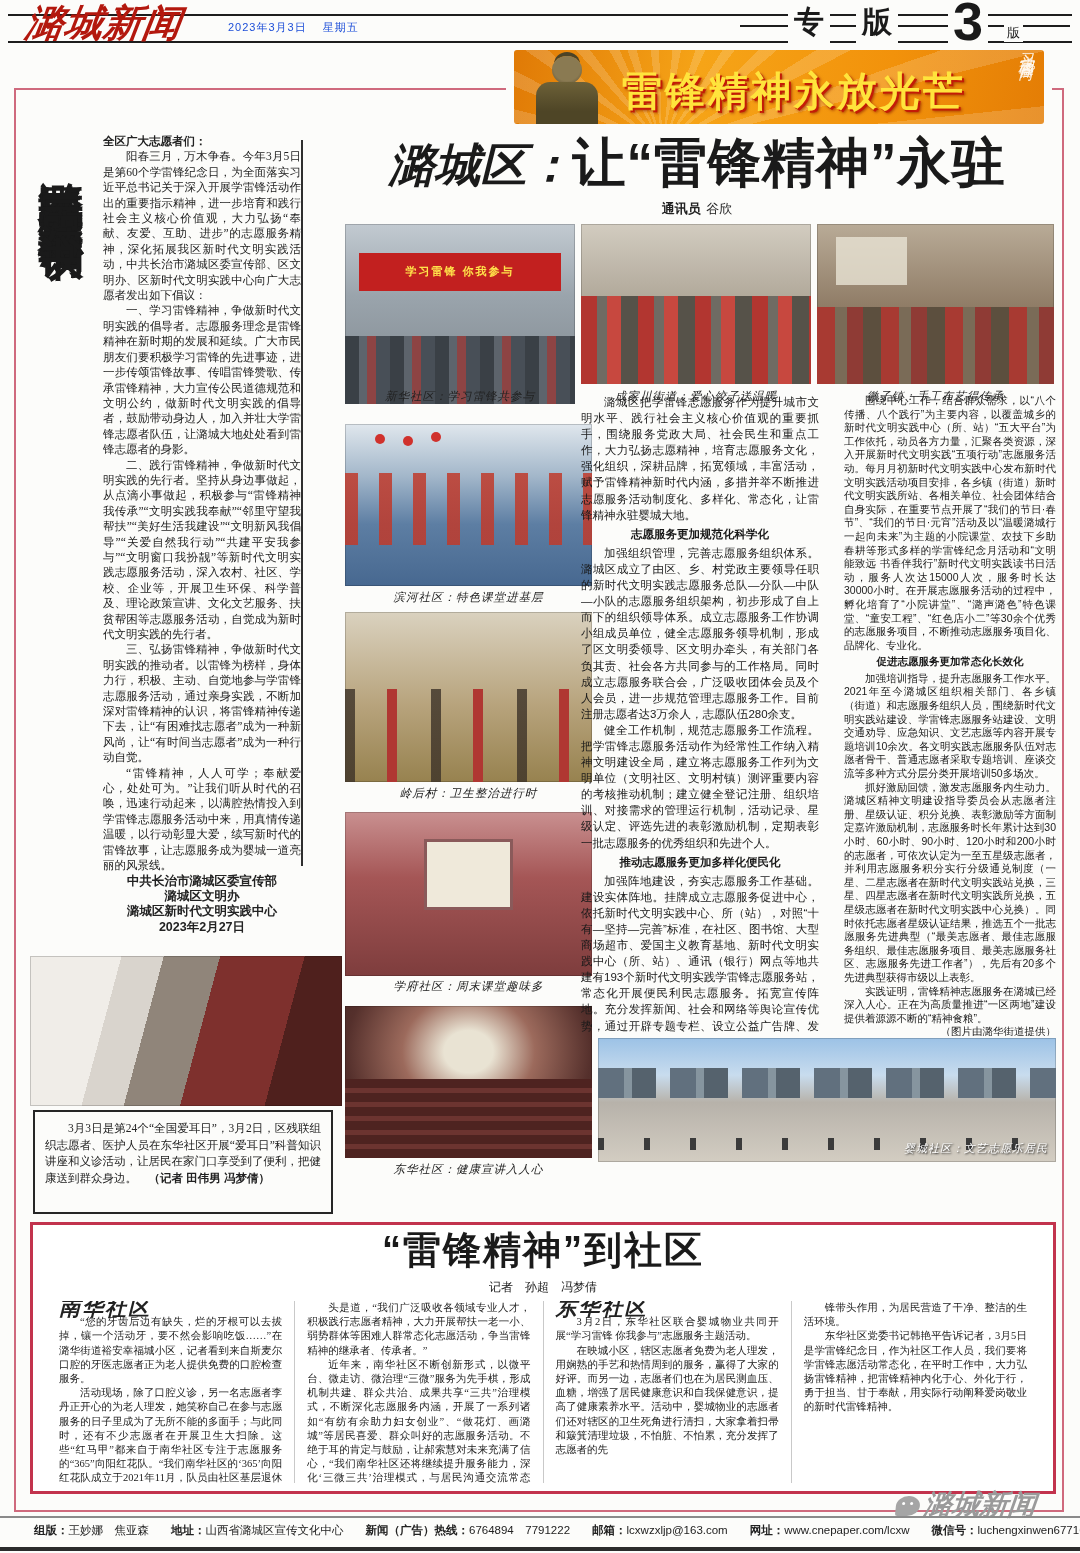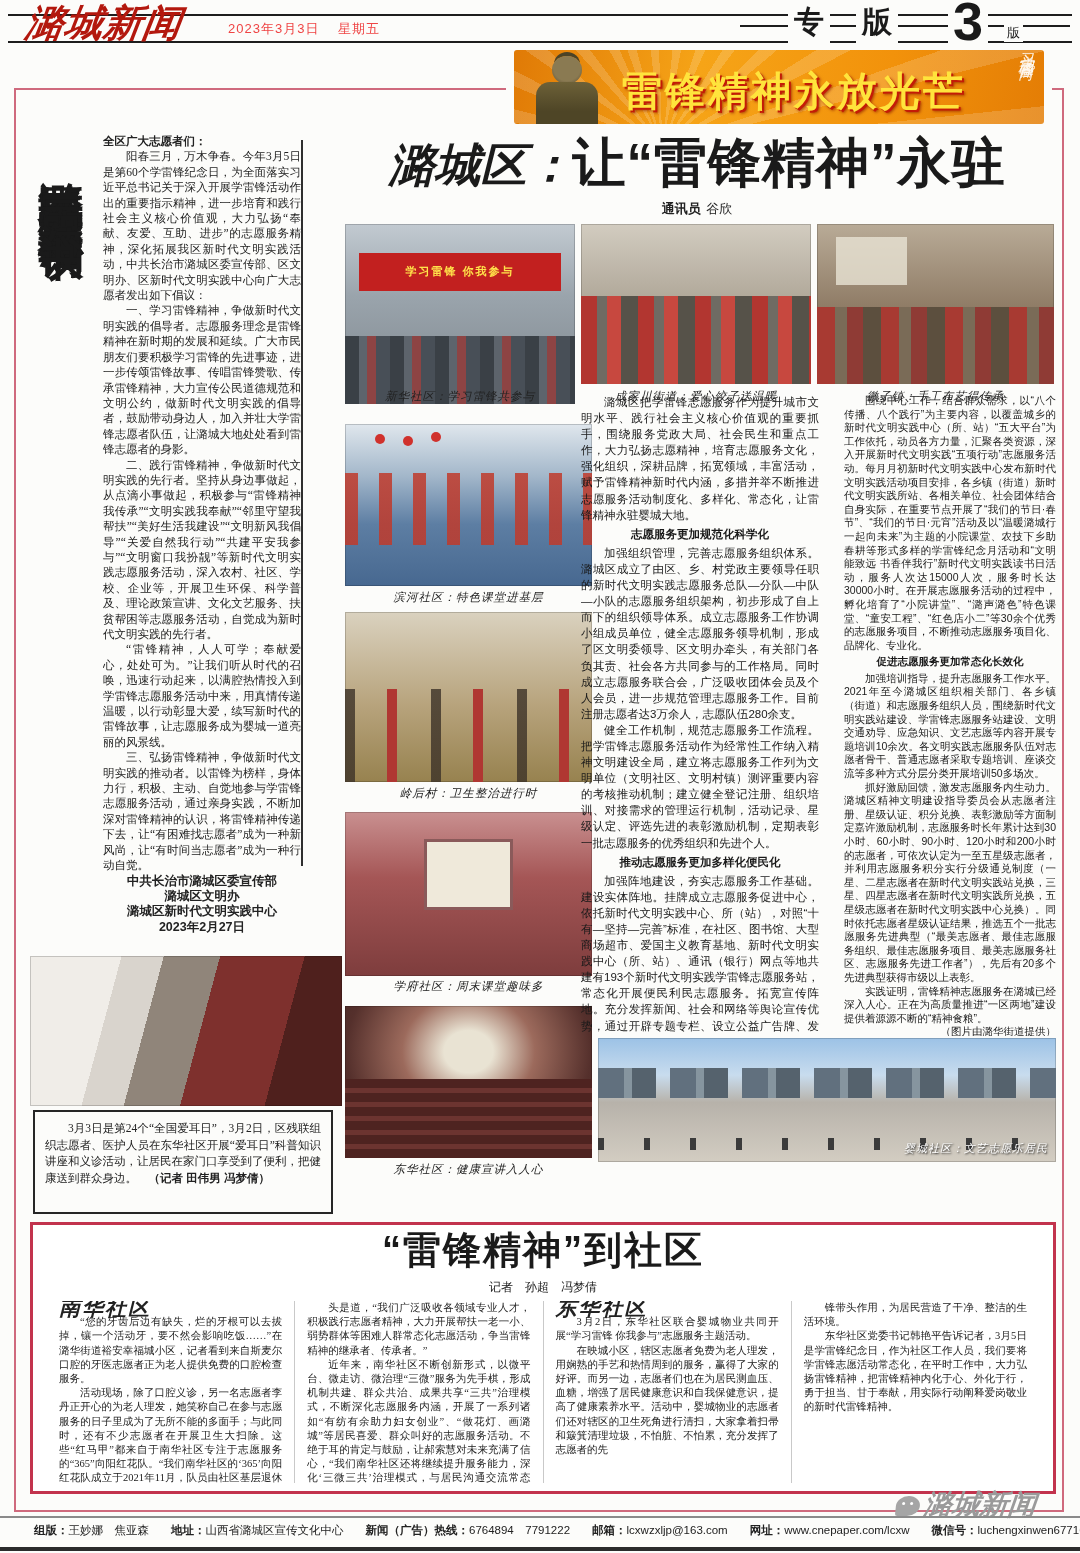--- a/index.html
+++ b/index.html
@@ -4,21 +4,21 @@
 <style>
   html,body{margin:0;padding:0;background:#e8e8e8;}
   .page{position:relative;width:1080px;height:1553px;background:#fcfcfa;overflow:hidden;
         font-family:"Liberation Sans",sans-serif;color:#1a1a1a;}
 
   
   .rule{position:absolute;background:#1d1d1d;}
   .masthead{position:absolute;left:26px;top:-2px;font-family:"Liberation Serif",serif;
             font-style:italic;font-weight:bold;font-size:38px;color:#b3180e;
             transform:skewX(-8deg);letter-spacing:1px;background:transparent;}
-  .dateline{position:absolute;left:228px;top:20px;font-size:13px;color:#ef4444;letter-spacing:1px;}
+  .dateline{position:absolute;left:228px;top:20px;font-size:11px;color:#1d4ed8;letter-spacing:1px;}
   .ed{position:absolute;top:2px;font-family:"Liberation Serif",serif;font-weight:bold;
       font-size:30px;background:#fcfcfa;padding:0 6px;}
   .pagenum{position:absolute;left:948px;top:-10px;font-size:54px;font-weight:900;background:#fcfcfa;padding:0 5px;}
   .pageunit{position:absolute;left:1004px;top:24px;font-size:13px;background:#fcfcfa;padding:0 3px;}
 
   
   .banner-wrap{position:absolute;left:506px;top:44px;width:546px;height:86px;background:#fcfcfa;}
   .banner{position:absolute;left:8px;top:6px;right:8px;bottom:6px;overflow:hidden;border-radius:3px;
           background:
             repeating-conic-gradient(from -20deg at 28% 130%, rgba(255,255,255,.16) 0 5deg, rgba(255,255,255,0) 5deg 13deg),
@@ -179,22 +179,22 @@
     <b>通讯员</b>
     <span>谷欣</span>
   </div>
 
   <div class="vtitle">潞城区关于开展学雷锋志愿服务活动倡议书</div>
   <div class="proposal">
     <p class="salut">全区广大志愿者们：</p>
     <p>阳春三月，万木争春。今年3月5日是第60个学雷锋纪念日，为全面落实习近平总书记关于深入开展学雷锋活动作出的重要指示精神，进一步培育和践行社会主义核心价值观，大力弘扬“奉献、友爱、互助、进步”的志愿服务精神，深化拓展我区新时代文明实践活动，中共长治市潞城区委宣传部、区文明办、区新时代文明实践中心向广大志愿者发出如下倡议：</p>
     <p>一、学习雷锋精神，争做新时代文明实践的倡导者。志愿服务理念是雷锋精神在新时期的发展和延续。广大市民朋友们要积极学习雷锋的先进事迹，进一步传颂雷锋故事、传唱雷锋赞歌、传承雷锋精神，大力宣传公民道德规范和文明公约，做新时代文明实践的倡导者，鼓励带动身边人，加入并壮大学雷锋志愿者队伍，让潞城大地处处看到雷锋志愿者的身影。</p>
     <p>二、践行雷锋精神，争做新时代文明实践的先行者。坚持从身边事做起，从点滴小事做起，积极参与“雷锋精神我传承”“文明实践我奉献”“邻里守望我帮扶”“美好生活我建设”“文明新风我倡导”“关爱自然我行动”“共建平安我参与”“文明窗口我扮靓”等新时代文明实践志愿服务活动，深入农村、社区、学校、企业等，开展卫生环保、科学普及、理论政策宣讲、文化文艺服务、扶贫帮困等志愿服务活动，自觉成为新时代文明实践的先行者。</p>
+    <p>三、弘扬雷锋精神，争做新时代文明实践的推动者。以雷锋为榜样，身体力行，积极、主动、自觉地参与学雷锋志愿服务活动，通过亲身实践，不断加深对雷锋精神的认识，将雷锋精神传递下去，让“有困难找志愿者”成为一种新风尚，让“有时间当志愿者”成为一种行动自觉。</p>
     <p>“雷锋精神，人人可学；奉献爱心，处处可为。”让我们听从时代的召唤，迅速行动起来，以满腔热情投入到学雷锋志愿服务活动中来，用真情传递温暖，以行动彰显大爱，续写新时代的雷锋故事，让志愿服务成为婴城一道亮丽的风景线。</p>
-    <p>三、弘扬雷锋精神，争做新时代文明实践的推动者。以雷锋为榜样，身体力行，积极、主动、自觉地参与学雷锋志愿服务活动，通过亲身实践，不断加深对雷锋精神的认识，将雷锋精神传递下去，让“有困难找志愿者”成为一种新风尚，让“有时间当志愿者”成为一种行动自觉。</p>
     <p class="sig">中共长治市潞城区委宣传部</p>
     <p class="sig">潞城区文明办</p>
     <p class="sig">潞城区新时代文明实践中心</p>
     <p class="sig">2023年2月27日</p>
   </div>
   <div class="vdivider"></div>
 
   <div class="photo photo-xinhua" style="left:345px;top:224px;width:230px;height:180px;">
     <div class="strip">学习雷锋 你我参与</div>
     <div class="crowd"></div>

